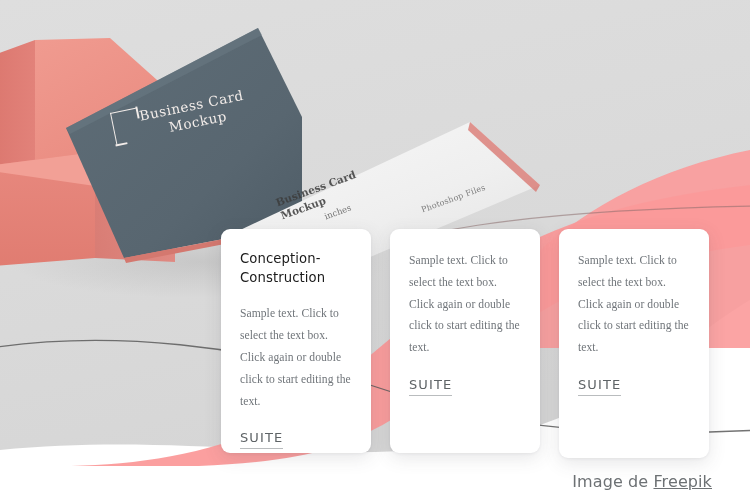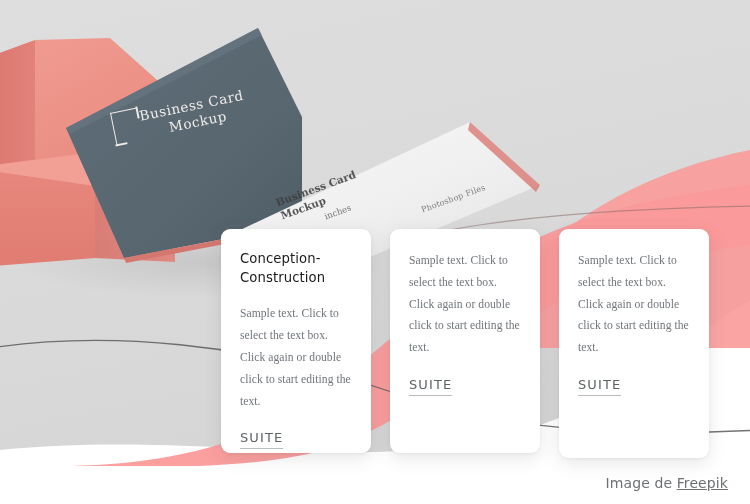--- a/index.html
+++ b/index.html
@@ -164,23 +164,23 @@
   }
 
   
   .card-1 { height: 224px; }
   .card-2 { height: 224px; }
   .card-3 { height: 229px; }
 
   
   .attribution {
     position: absolute;
-    right: 22px;
+    right: 38px;
     bottom: 13px;
-    font-size: 14px;
+    font-size: 16px;
     color: #6d7174;
     letter-spacing: .1px;
     margin-left: 16px;
   }
   .attribution a {
     color: #6d7174;
     text-decoration: underline;
     cursor: pointer;
   }
 </style>

